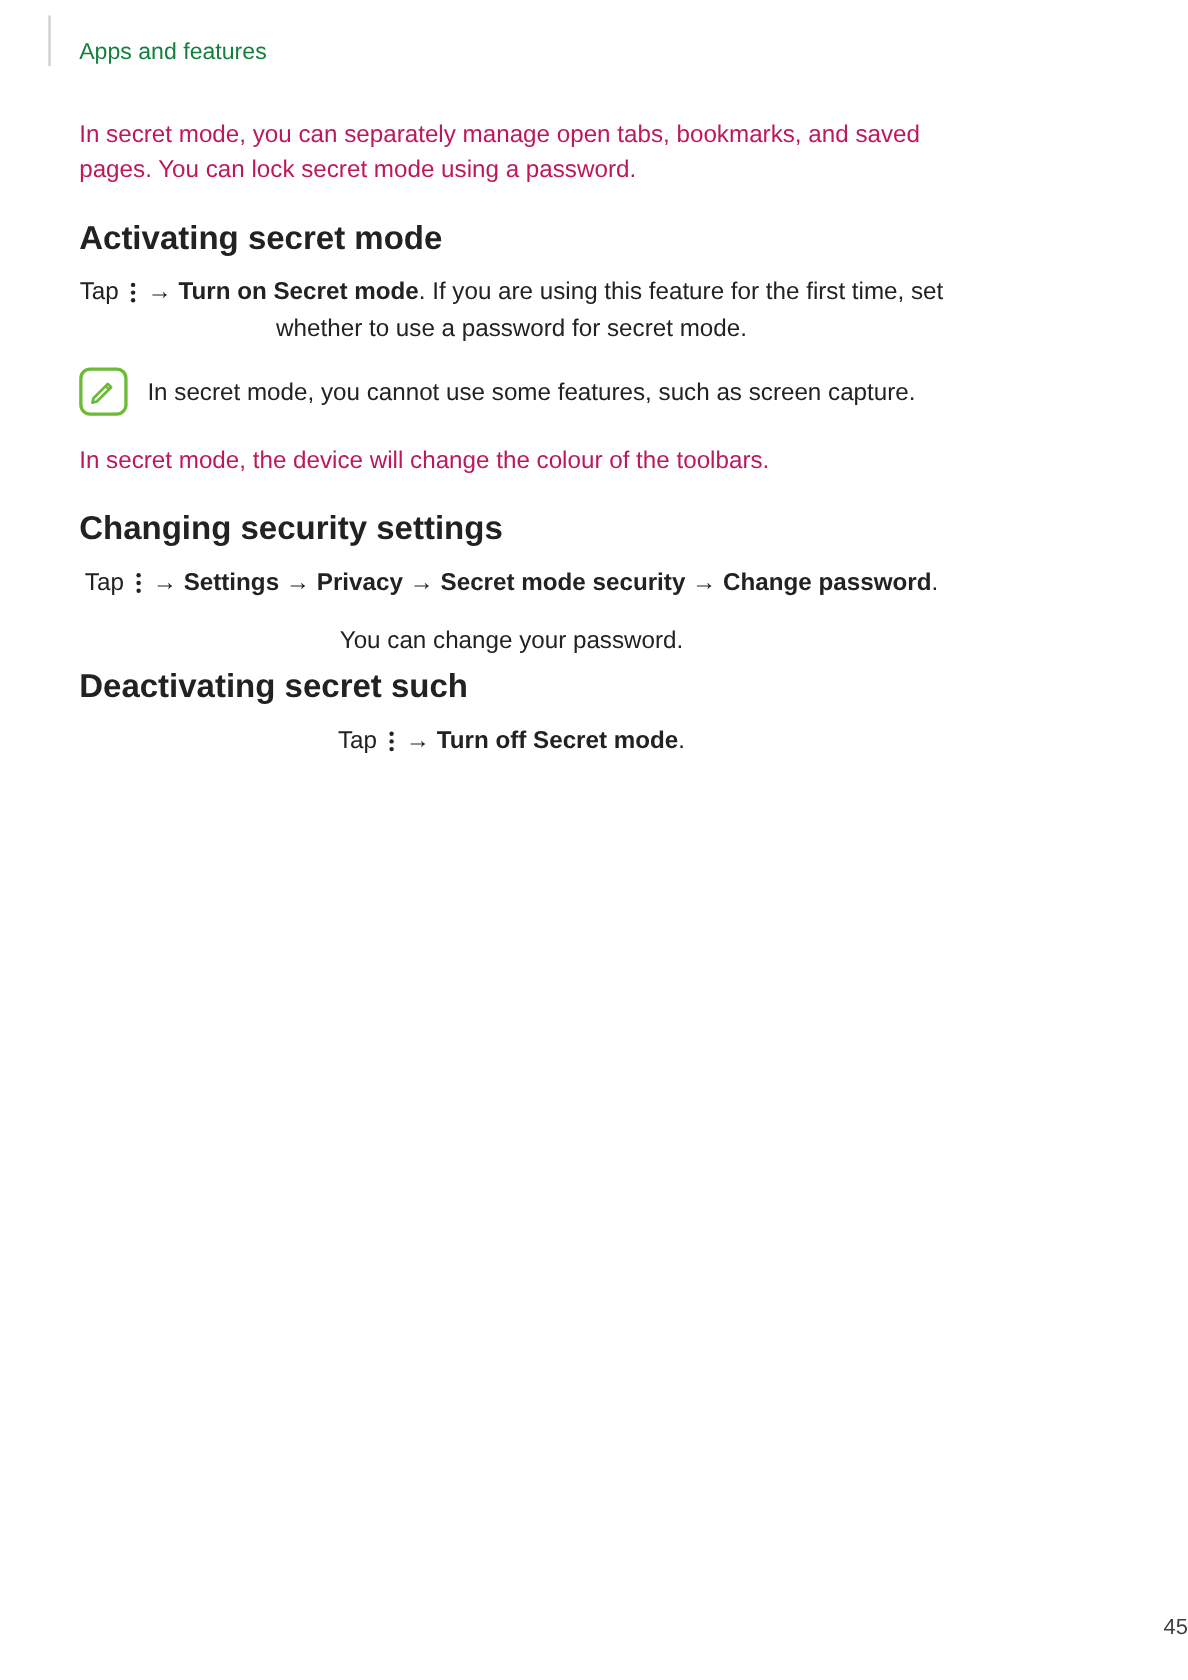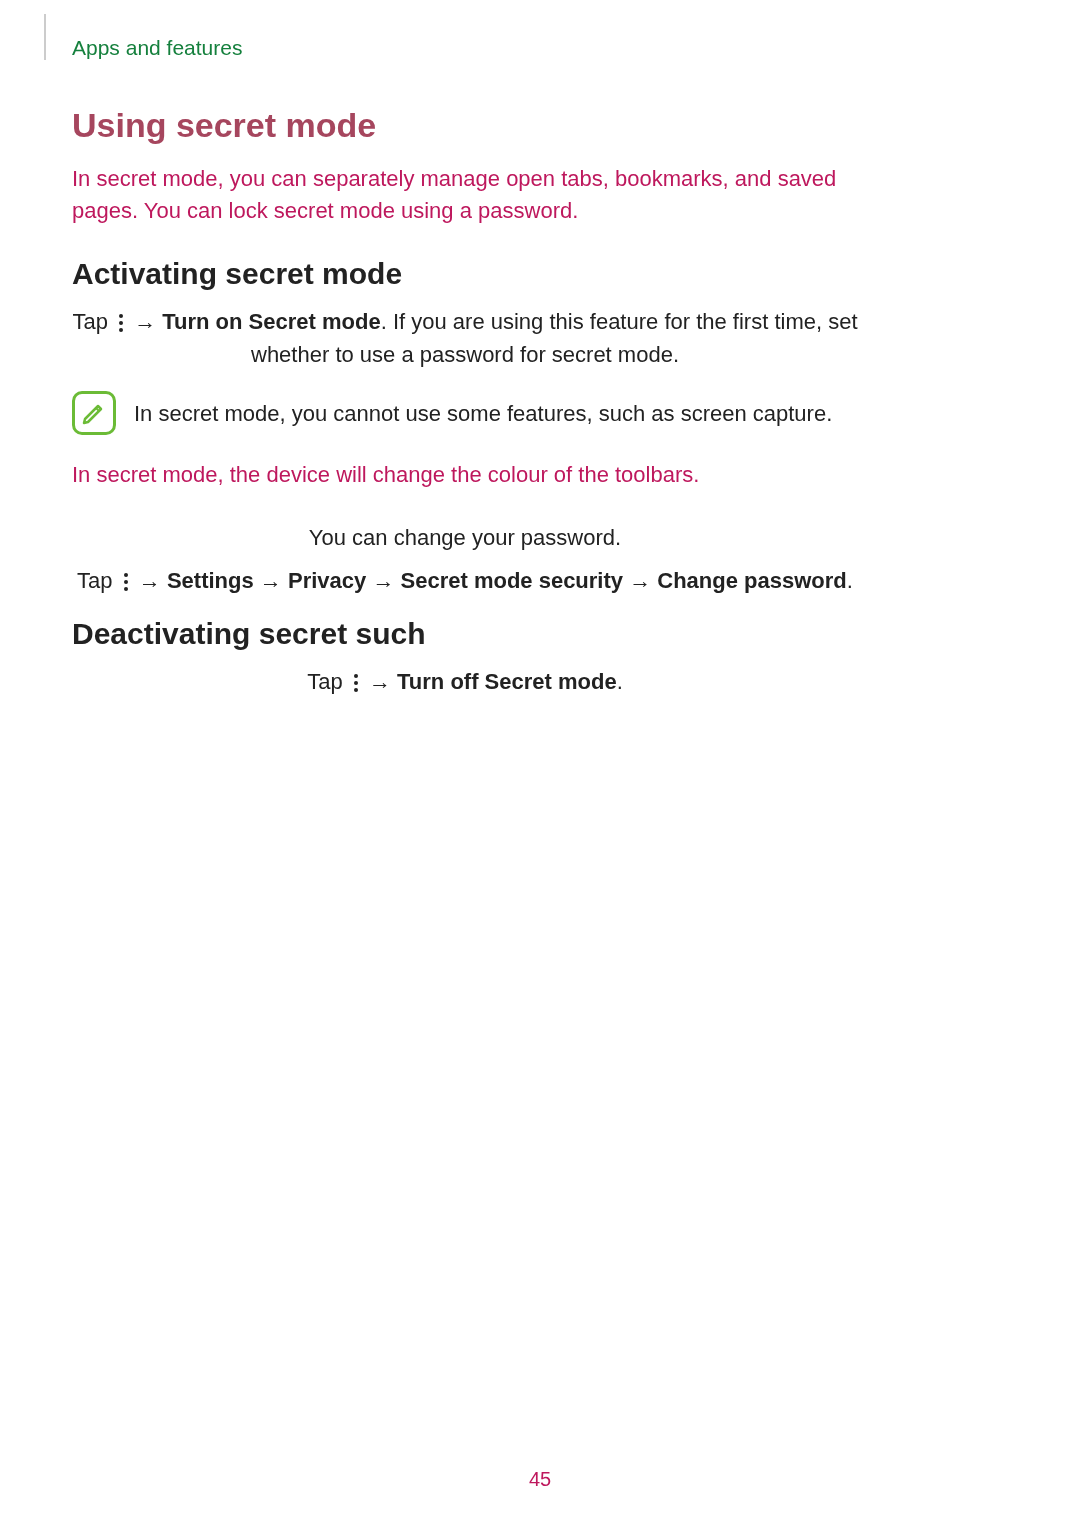--- a/index.html
+++ b/index.html
@@ -113,36 +113,35 @@
       text-align: right;
     }
     .arrow {
       font-family: Arial, sans-serif;
     }
     .page-number {
       position: absolute;
       bottom: 36px;
       left: 0;
       width: 100%;
-      text-align: center;
+      text-align: right;
       font-family: -apple-system, 'Segoe UI', 'Helvetica Neue', Arial, sans-serif;
       font-size: 20px;
-      color: #be185d;
+      color: #404040;
     }
   </style>
 </head>
 <body>
 
 <div class="page-edge"></div>
 
 <div class="header-breadcrumb">Apps and features</div>
 
 <div class="content">
 
-  <div class="h1">Using secret mode</div>
 
   <div class="body-text">In secret mode, you can separately manage open tabs, bookmarks, and saved pages. You can lock secret mode using a password.</div>
 
   <div class="h2">Activating secret mode</div>
 
   <div class="mixed-text">
     <span>Tap </span><span class="more-icon"><span></span></span><span class="arrow"> → </span><span class="bold">Turn on Secret mode</span><span>. If you are using this feature for the first time, set whether to use a password for secret mode.</span>
   </div>
 
   <div class="note-box">
@@ -150,26 +149,27 @@
       <svg width="28" height="28" viewBox="0 0 28 28">
         <path d="M5 20 L18 7 L21 10 L8 23 L4 24 L5 20 Z" fill="none" stroke="#6bbb36" stroke-width="2.5" stroke-linejoin="round"></path>
         <line x1="16" y1="9" x2="19" y2="12" stroke="#6bbb36" stroke-width="2"></line>
       </svg>
     </div>
     <div class="note-text">In secret mode, you cannot use some features, such as screen capture.</div>
   </div>
 
   <div class="body-text">In secret mode, the device will change the colour of the toolbars.</div>
 
-
-  <div class="mixed-text" style="margin-bottom:10px">You can change your password.</div>
+  <div class="h2">Changing security settings</div>
 
   <div class="mixed-text">
     <span>Tap </span><span class="more-icon"><span></span></span><span class="arrow"> → </span><span class="bold">Settings</span><span class="arrow"> → </span><span class="bold">Privacy</span><span class="arrow"> → </span><span class="bold">Secret mode security</span><span class="arrow"> → </span><span class="bold">Change password</span><span>.</span>
   </div>
+
+  <div class="mixed-text" style="margin-bottom:10px">You can change your password.</div>
 
   <div class="h2">Deactivating secret such</div>
 
   <div class="mixed-text">
     <span>Tap </span><span class="more-icon"><span></span></span><span class="arrow"> → </span><span class="bold">Turn off Secret mode</span><span>.</span>
   </div>
 
 </div>
 
 <div class="page-number">45</div>

